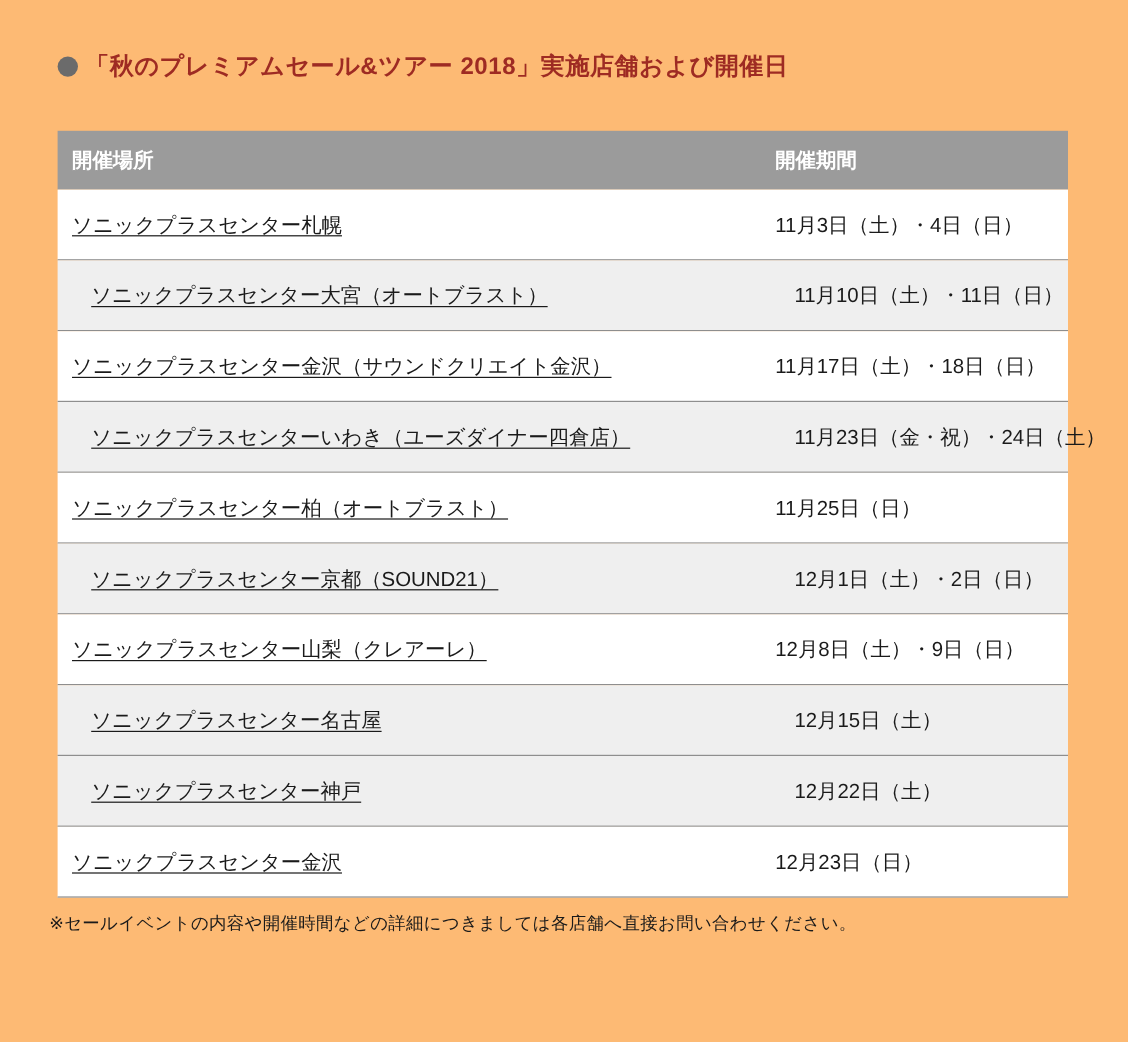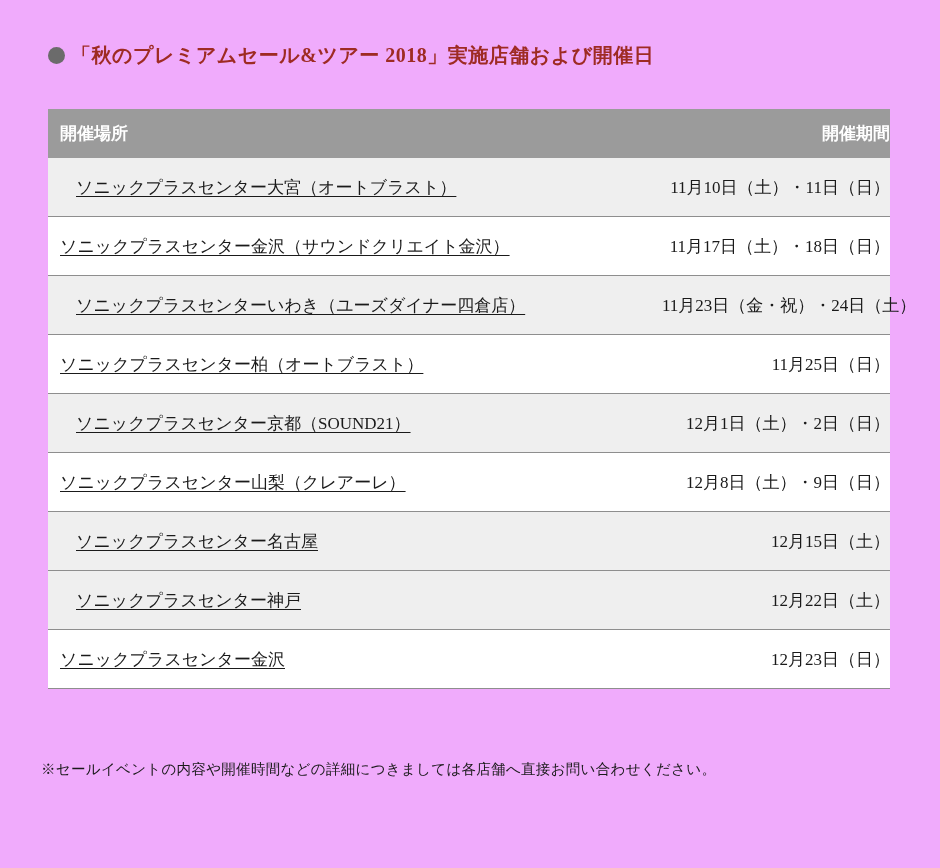--- a/index.html
+++ b/index.html
@@ -5,23 +5,22 @@
   html, body {
     margin: 0;
     padding: 0;
     background: #ffffff;
     font-family: "Liberation Sans", "DejaVu Sans", sans-serif;
   }
   .page {
     position: relative;
     width: 940px;
     height: 868px;
-    background: #f0abfc;
+    background: #fdba74;
     overflow: hidden;
-    font-family: Liberation Serif, serif;
   }
   
   .title {
     position: absolute;
     left: 48px;
     top: 42px;
     display: flex;
     align-items: center;
     gap: 6px;
   }
@@ -55,21 +54,21 @@
   }
   .th {
     color: #ffffff;
     font-weight: bold;
     font-size: 17px;
     padding-left: 12px;
     box-sizing: border-box;
     white-space: nowrap;
   }
   .col-loc { width: 586px; flex: 0 0 586px; }
-  .col-per { flex: 1 1 auto; text-align: right; }
+  .col-per { flex: 1 1 auto; }
   .trow {
     display: flex;
     align-items: center;
     height: 59px;
     box-sizing: border-box;
     border-bottom: 1px solid var(--border, #8e8e8e);
     background: #ffffff;
   }
   .trow.alt { background: var(--altRow, #efefef); padding-left: 16px; }
   .td {
@@ -105,20 +104,26 @@
     <span class="bullet"></span>
     <span class="title-text">「秋のプレミアムセール&amp;ツアー 2018」実施店舗および開催日</span>
   </div>
 
   <div class="table">
     <div class="thead">
       <div class="th col-loc">開催場所</div>
       <div class="th col-per">開催期間</div>
     </div>
     <div id="table-body">
+  <div class="trow">
+    <div class="td col-loc">
+      <a class="store">ソニックプラスセンター札幌</a>
+    </div>
+    <div class="td col-per">11月3日（土）・4日（日）</div>
+  </div>
 
   <div class="trow alt">
     <div class="td col-loc">
       <a class="store">ソニックプラスセンター大宮（オートブラスト）</a>
     </div>
     <div class="td col-per">11月10日（土）・11日（日）</div>
   </div>
 
   <div class="trow">
     <div class="td col-loc">

